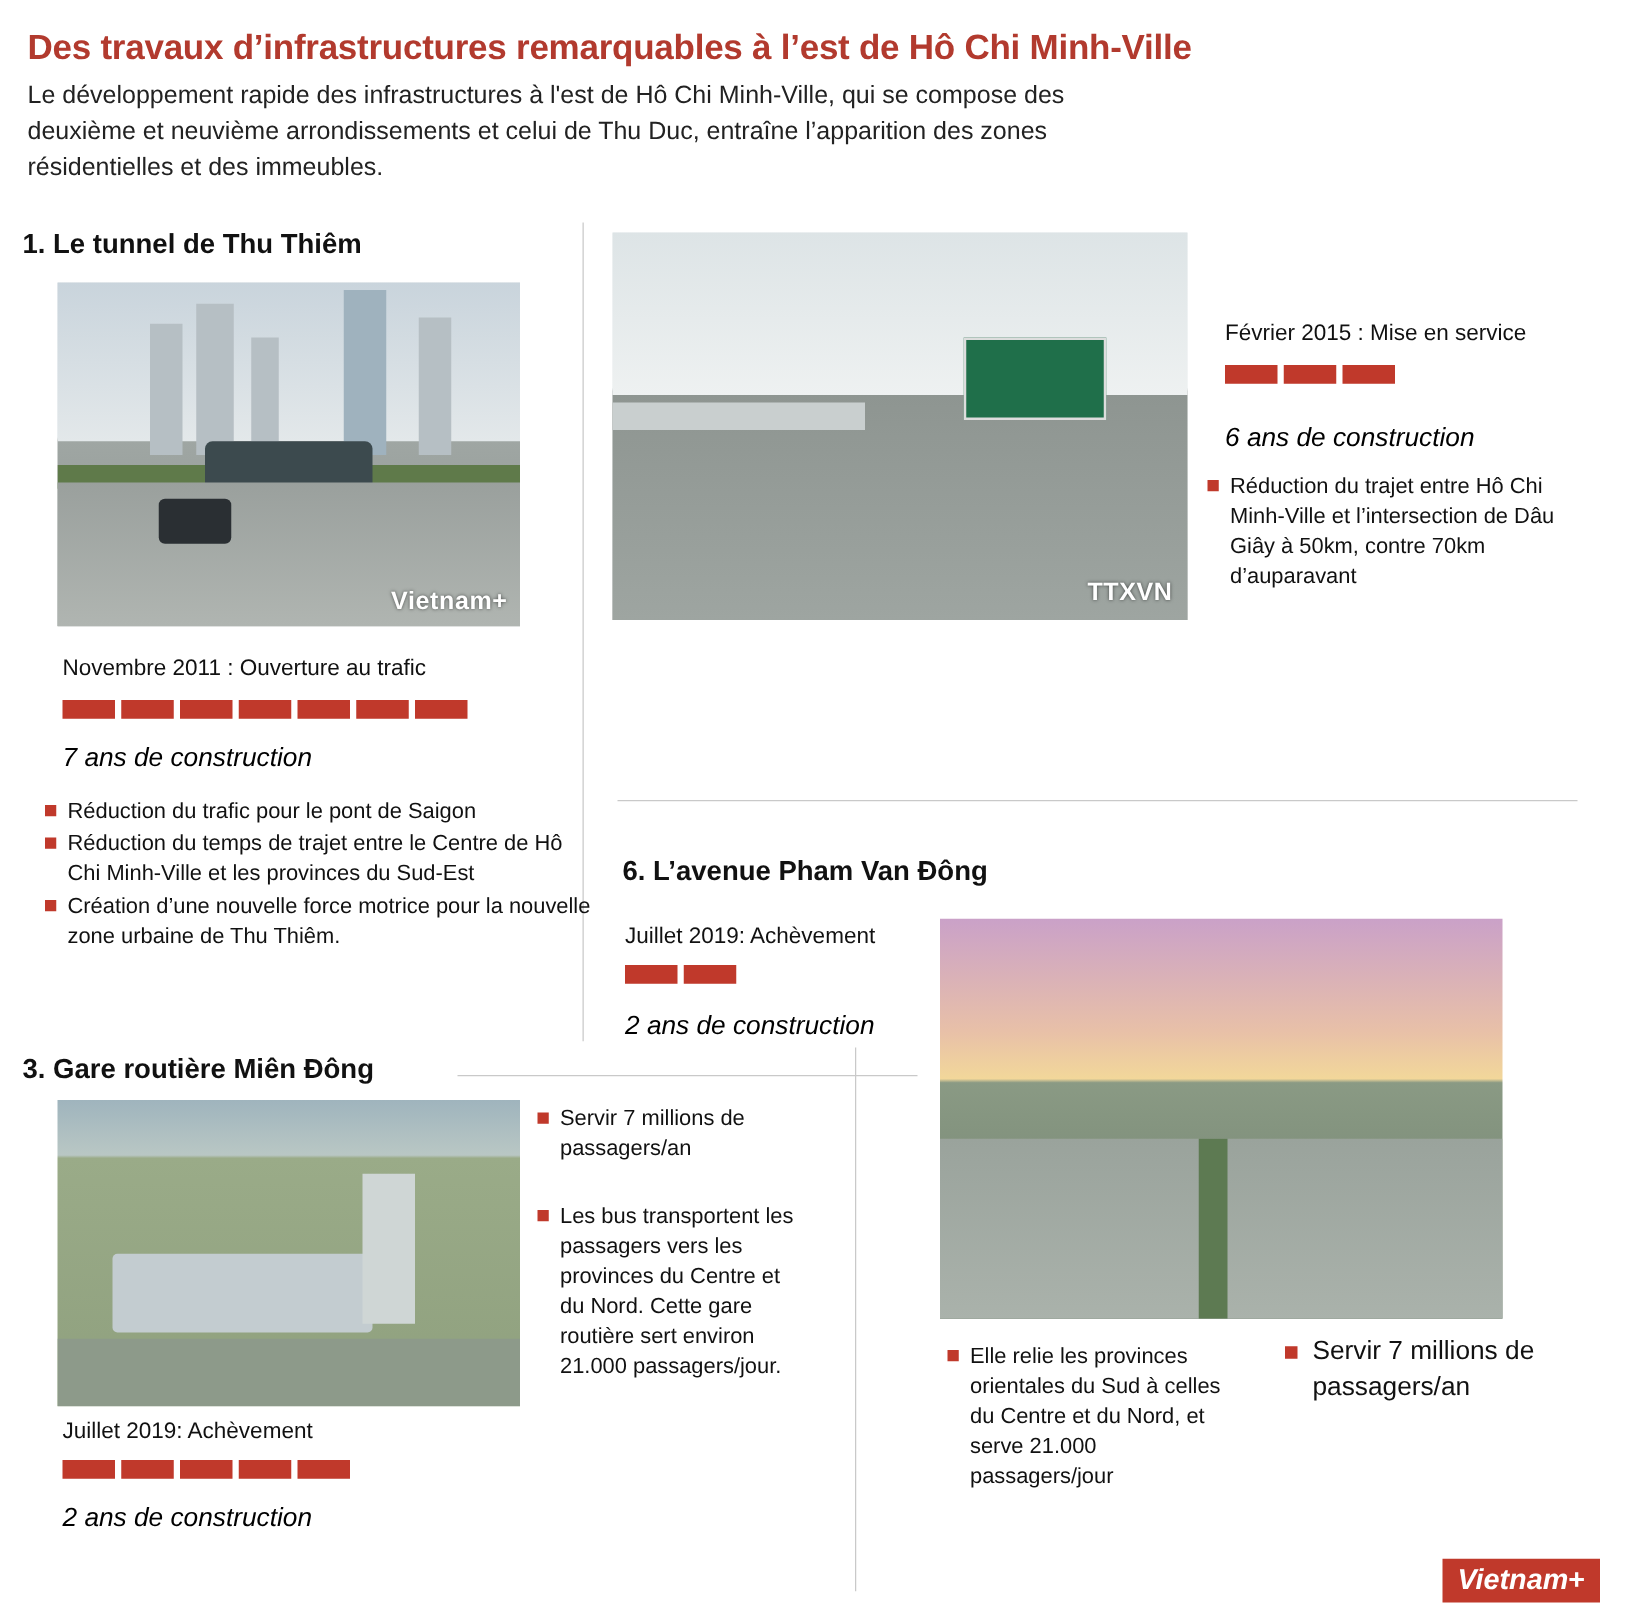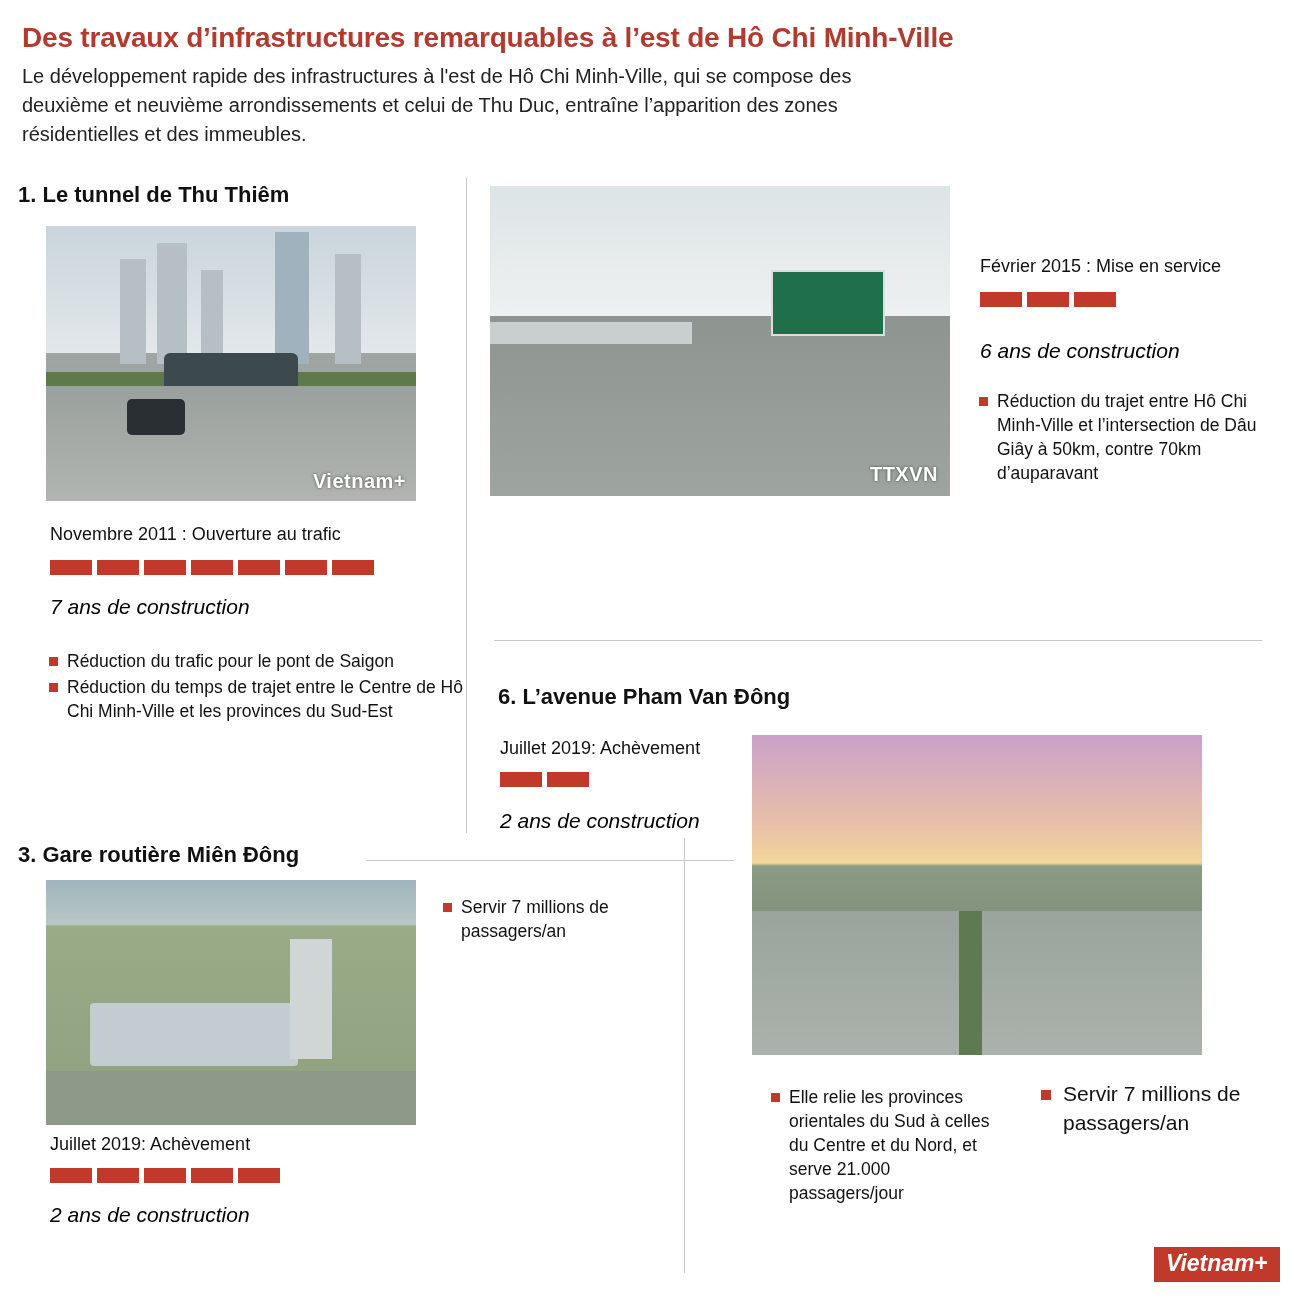--- a/index.html
+++ b/index.html
@@ -80,21 +80,21 @@
     margin-top: 9px;
   }
   .datetext {
     font-size: 18px;
     color: #111;
   }
 
   
   ul.bl {
     list-style: none;
-    margin: 17px;
+    margin: 4px;
     padding: 0;
   }
   ul.bl li {
     position: relative;
     padding-left: 20px;
     font-size: 17.5px;
     line-height: 24px;
     color: #111;
     margin-bottom: 2px;
   }
@@ -208,20 +208,21 @@
     <span class="bar"></span>
     <span class="bar"></span>
     <span class="bar"></span>
     <span class="bar"></span>
   </div>
   <div class="years" style="position:absolute; left:50px; top:586px;">7 ans de construction</div>
 
   <ul class="bl" style="position:absolute; left:30px; top:632px; width:440px;">
     <li>Réduction du trafic pour le pont de Saigon</li>
     <li>Réduction du temps de trajet entre le Centre de Hô Chi Minh-Ville et les provinces du Sud-Est</li>
+    <li class="mid">Création d’une nouvelle force motrice pour la nouvelle zone urbaine de Thu Thiêm.</li>
   </ul>
 
   <div class="photo" id="photo2">
     <div class="sky"></div>
     <div class="road"></div>
     <div class="barrier"></div>
     <div class="sign"></div>
     <div class="wm" style="right:12px; bottom:10px;">TTXVN</div>
   </div>
 
@@ -273,19 +274,20 @@
     <span class="bar"></span>
     <span class="bar"></span>
     <span class="bar"></span>
     <span class="bar"></span>
     <span class="bar"></span>
   </div>
   <div class="years" style="position:absolute; left:50px; top:1194px;">2 ans de construction</div>
 
   <ul class="bl" style="position:absolute; left:424px; top:878px; width:210px;">
     <li>Servir 7 millions de passagers/an</li>
+    <li class="mid" style="margin-top:30px;">Les bus transportent les passagers vers les provinces du Centre et du Nord. Cette gare routière sert environ 21.000 passagers/jour.</li>
   </ul>
 
   <div class="logo">
     <span>Vietnam</span><span class="plus">+</span>
   </div>
 
 </div>
 
 </body></html>

